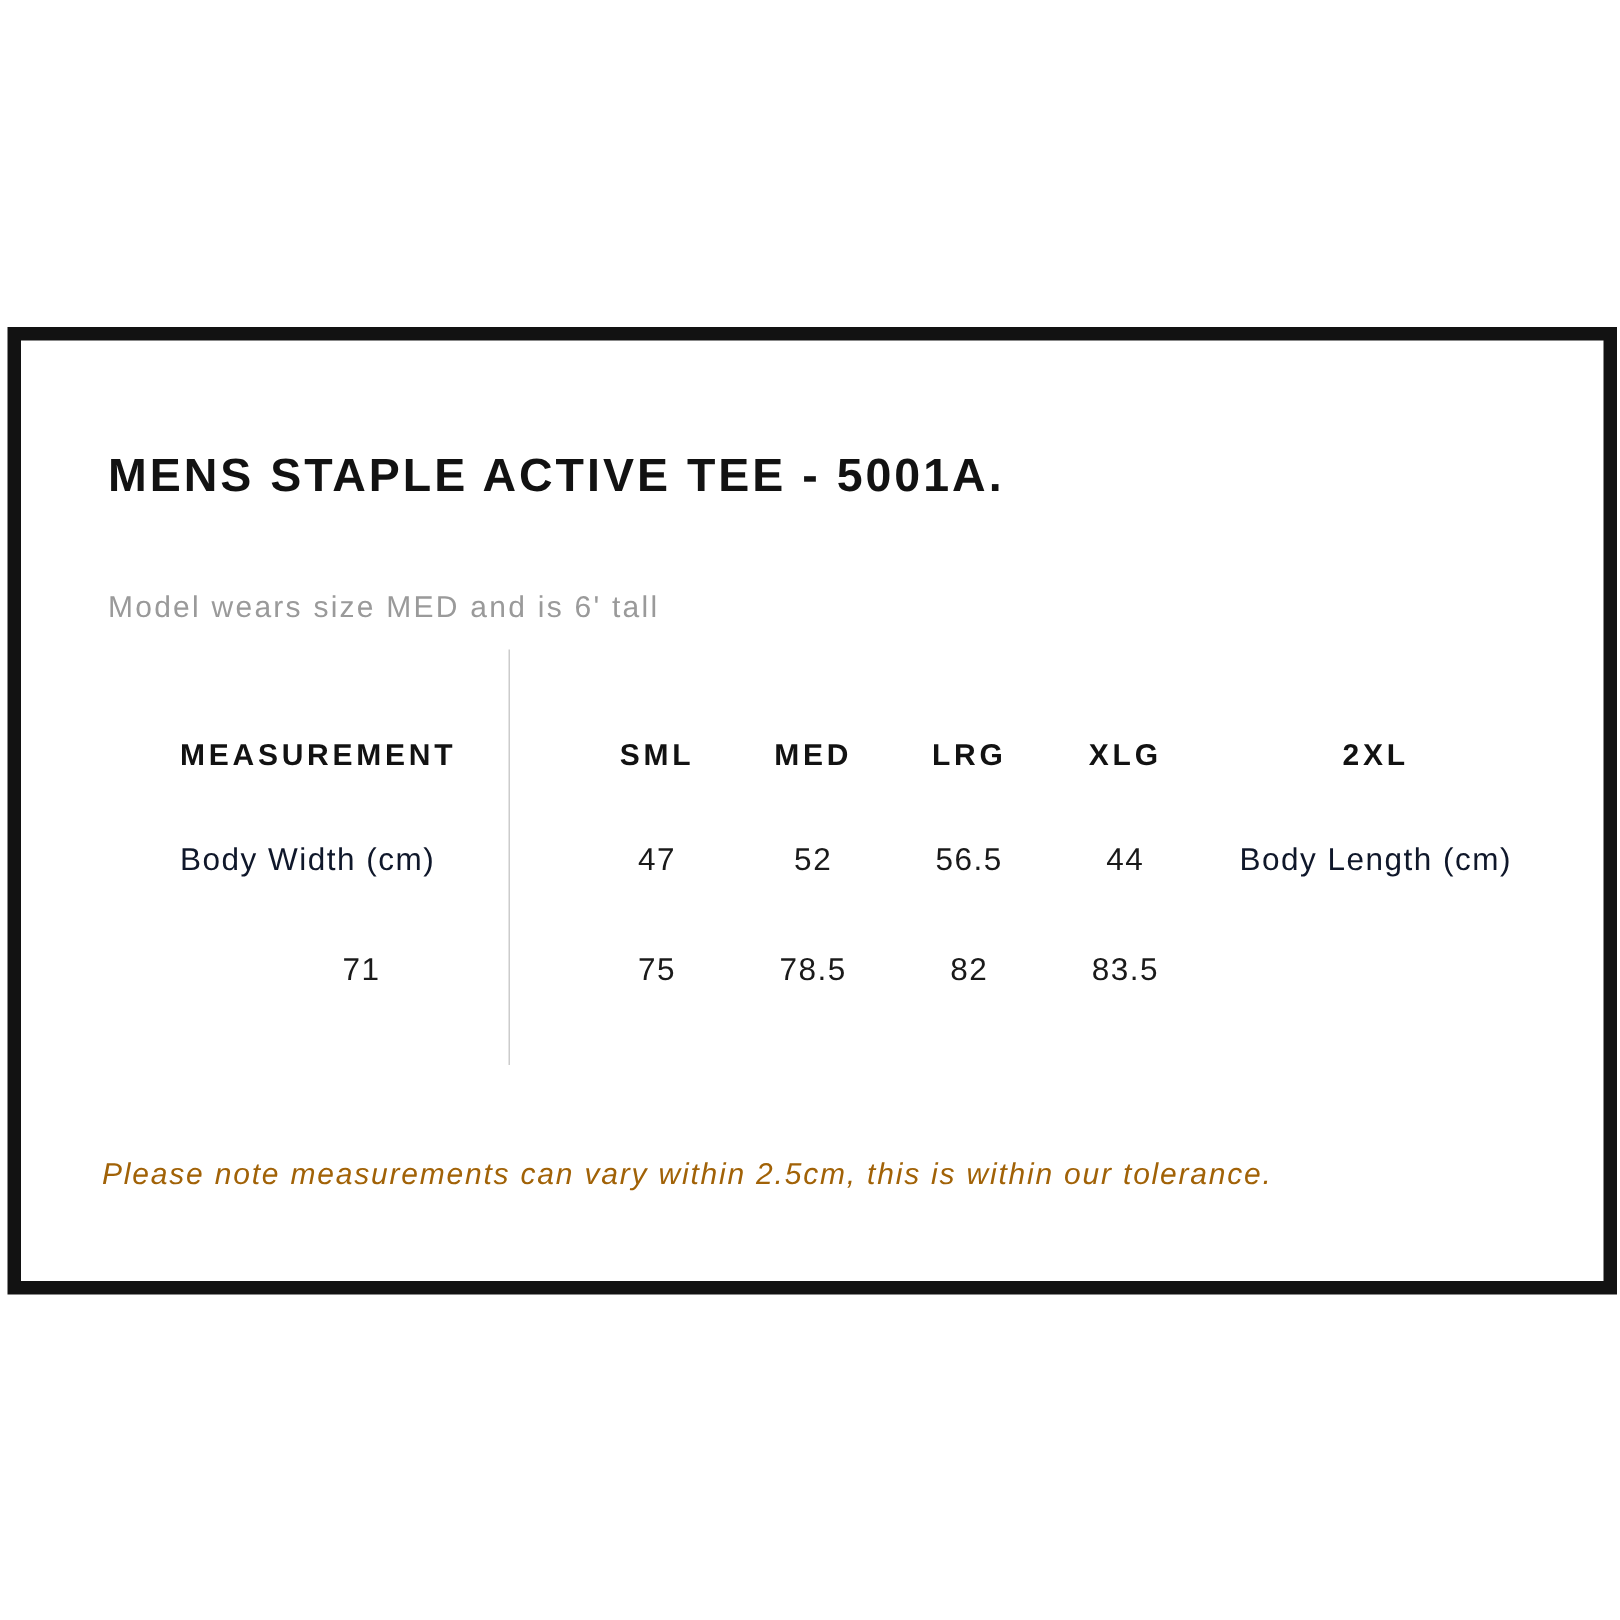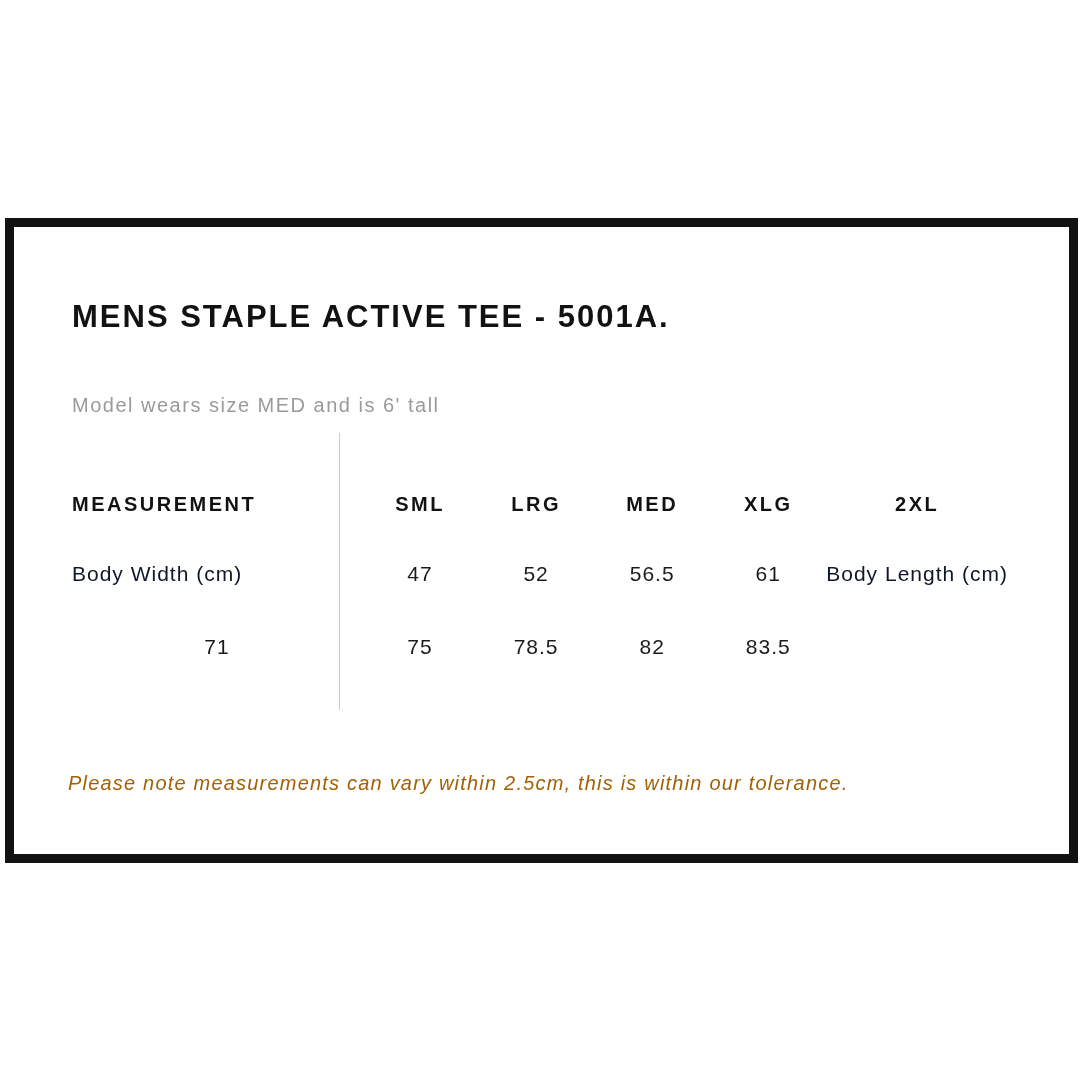--- a/index.html
+++ b/index.html
@@ -65,20 +65,21 @@
     width: 936px;
     display: grid;
     grid-template-columns: 290px repeat(5, 1fr);
     grid-template-rows: 72px 68px 78px;
   }
   .cell {
     display: flex;
     align-items: center;
     justify-content: center;
     white-space: nowrap;
+    margin-left: 48px;
   }
   .cell.left {
     justify-content: flex-start;
   }
   .th {
     font-size: 20px;
     font-weight: bold;
     letter-spacing: 2.5px;
     color: #121212;
   }
@@ -114,30 +115,30 @@
       <h1 class="title">MENS STAPLE ACTIVE TEE - 5001A.</h1>
 
       <p class="subtitle">Model wears size MED and is 6' tall</p>
 
       <div class="divider-v"></div>
 
       <div class="size-table">
 
         <div class="cell left th">MEASUREMENT</div>
         <div class="cell th">SML</div>
+        <div class="cell th">MED</div>
         <div class="cell th">LRG</div>
-        <div class="cell th">MED</div>
         <div class="cell th">XLG</div>
         <div class="cell th">2XL</div>
 
         <div class="cell left row-label">Body Width (cm)</div>
         <div class="cell val">47</div>
         <div class="cell val">52</div>
         <div class="cell val">56.5</div>
-        <div class="cell val">61</div>
+        <div class="cell val">44</div>
 
         <div class="cell left row-label">Body Length (cm)</div>
         <div class="cell val">71</div>
         <div class="cell val">75</div>
         <div class="cell val">78.5</div>
         <div class="cell val">82</div>
         <div class="cell val">83.5</div>
       </div>
 
       <p class="footnote">Please note measurements can vary within 2.5cm, this is within our tolerance.</p>

